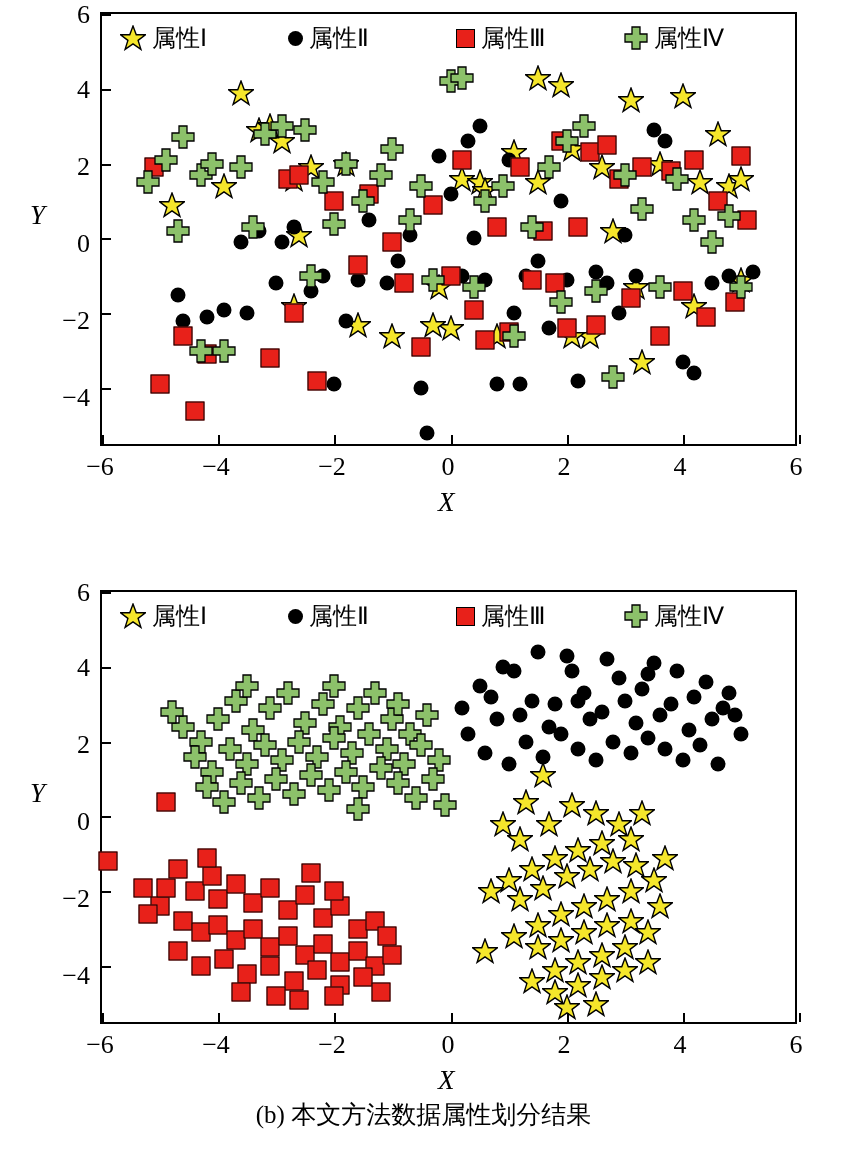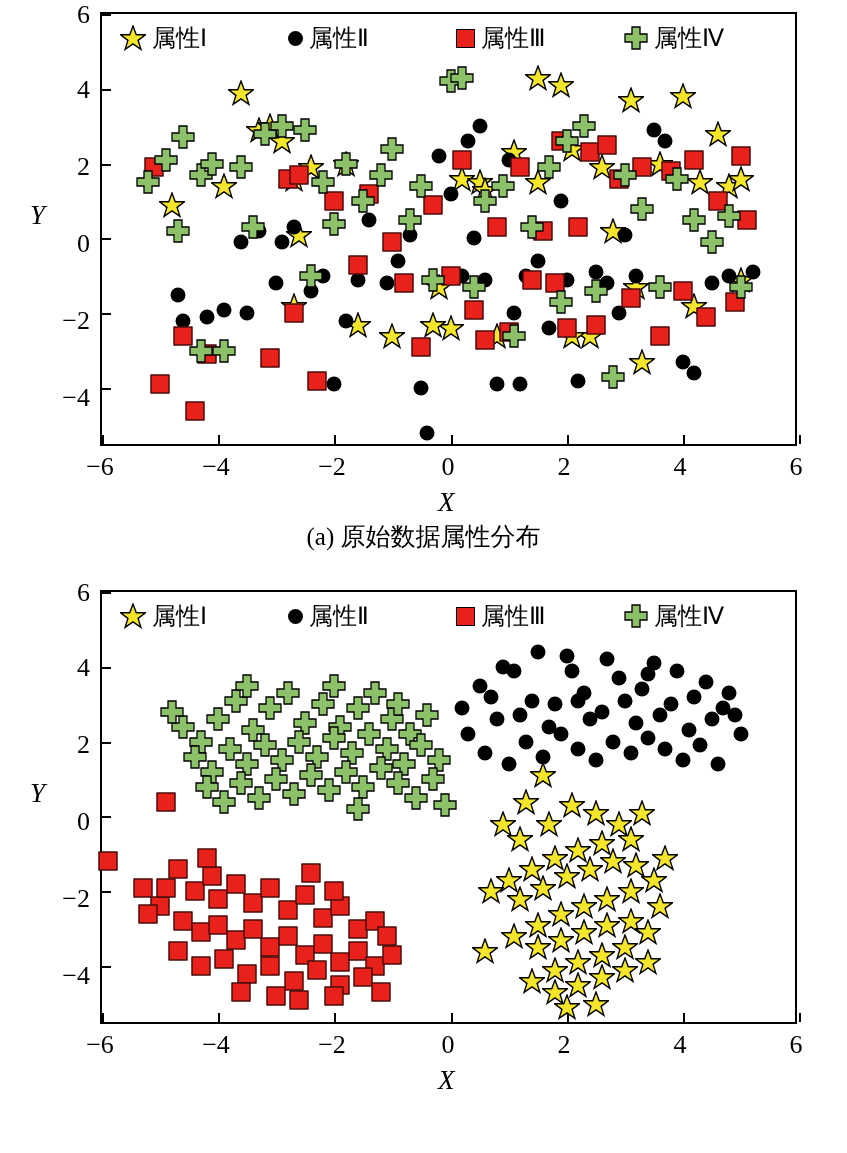--- a/index.html
+++ b/index.html
@@ -616,21 +616,20 @@
       <div class="legend-item" style="width:156px;">
         <span class="marker m-cross">
           <svg viewBox="0 0 24 24">
               <polygon points="8,1 16,1 16,8 23,8 23,16 16,16 16,23 8,23 8,16 1,16 1,8 8,8" fill="#8cc16a" stroke="#000" stroke-width="1.3"></polygon>
             </svg>
         </span>
         <span class="legend-label">属性Ⅳ</span>
       </div>
     </div>
 
-    <div class="caption" style="left:0;top:520px;">(a) 原始数据属性分布</div>
   </div>
 
   <div class="panel" id="panel-b" style="position:absolute;left:0;top:578px;height:575px;">
     <div class="axes" id="axes-b" style="left:100px;top:12px;width:697px;height:434px;">
         <div class="marker m-star" style="left: 441.433px; top: 183.328px;">
           <svg viewBox="0 0 24 24">
             <polygon points="12,1 15,9 23.5,9 16.7,14.2 19.3,22.5 12,17.4 4.7,22.5 7.3,14.2 0.5,9 9,9" fill="#f5e62b" stroke="#000" stroke-width="1.3"></polygon>
           </svg>
         </div>
         <div class="marker m-star" style="left: 424.008px; top: 209.517px;">
@@ -1281,15 +1280,16 @@
       <div class="legend-item" style="width:156px;">
         <span class="marker m-cross">
           <svg viewBox="0 0 24 24">
               <polygon points="8,1 16,1 16,8 23,8 23,16 16,16 16,23 8,23 8,16 1,16 1,8 8,8" fill="#8cc16a" stroke="#000" stroke-width="1.3"></polygon>
             </svg>
         </span>
         <span class="legend-label">属性Ⅳ</span>
       </div>
     </div>
 
+    <div class="caption" style="left:0;top:520px;">(b) 本文方法数据属性划分结果</div>
   </div>
 
 </div>
 
 </body></html>

